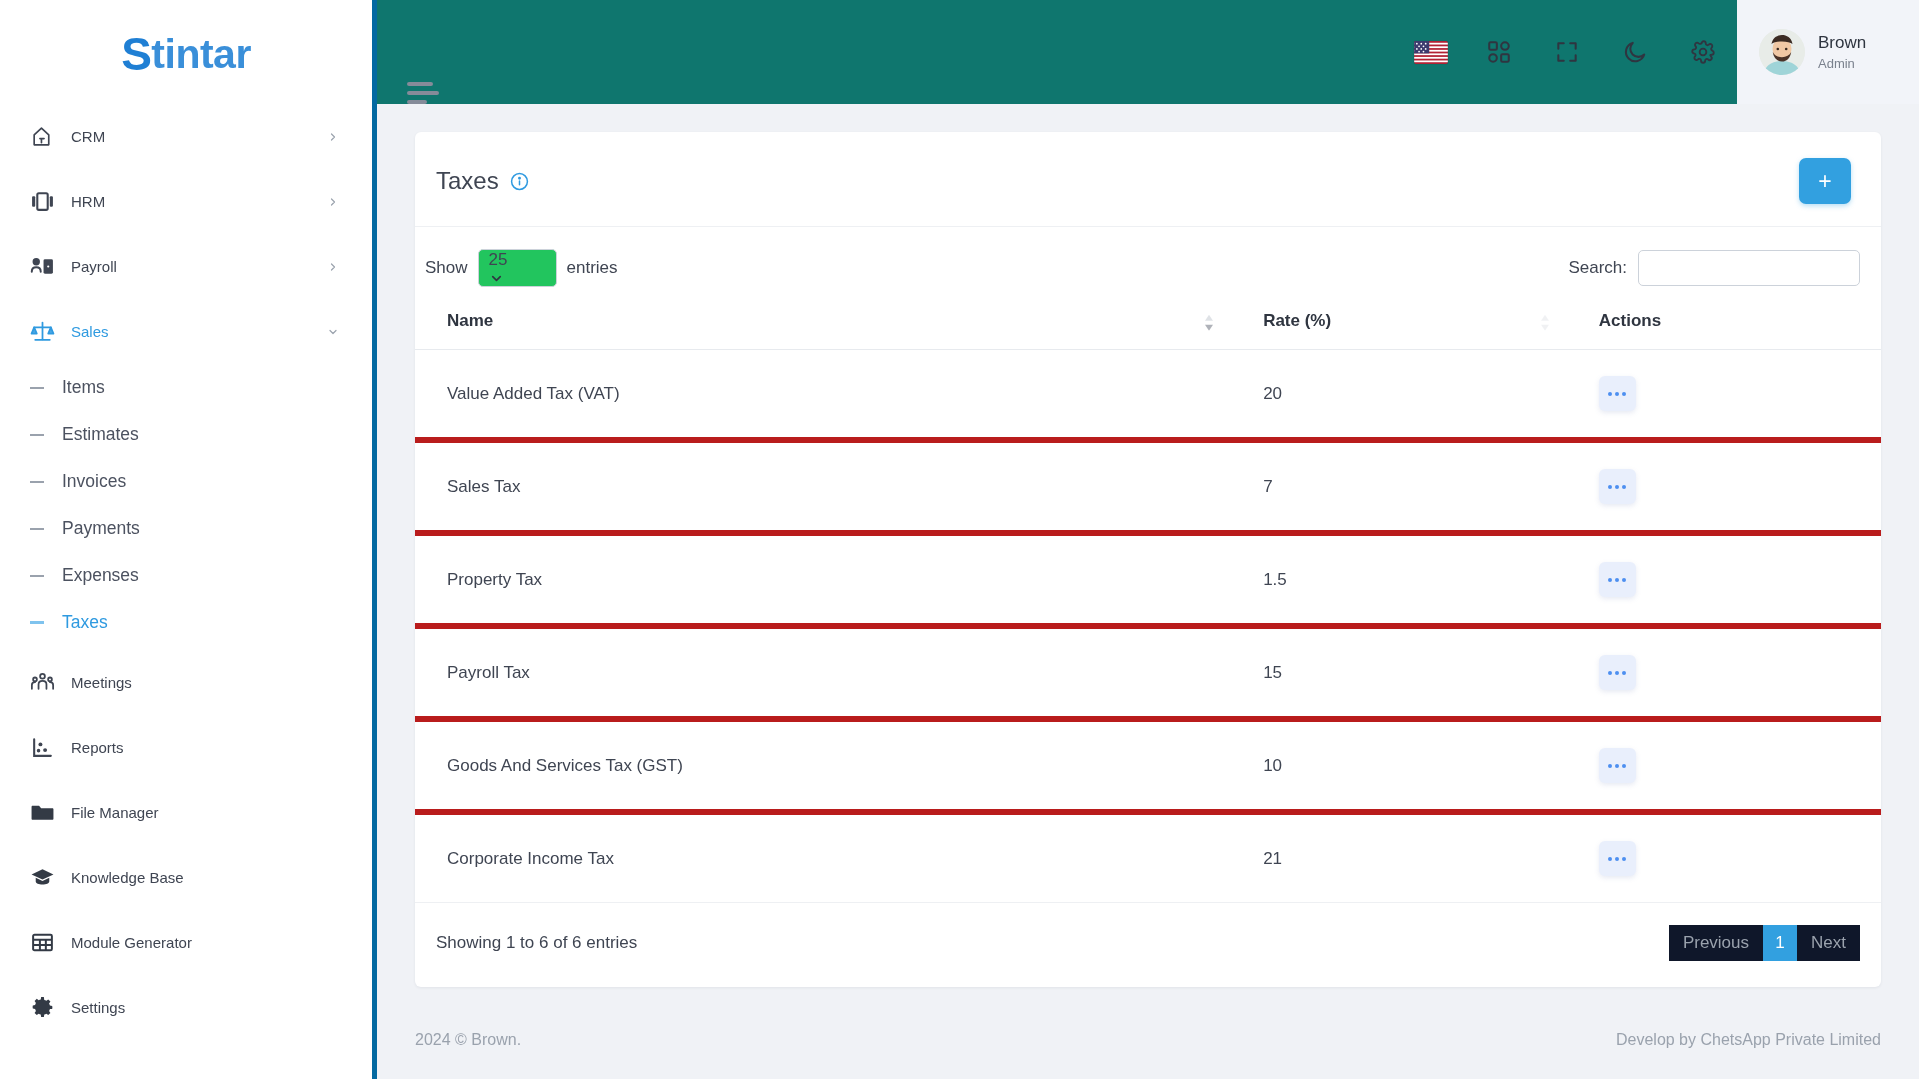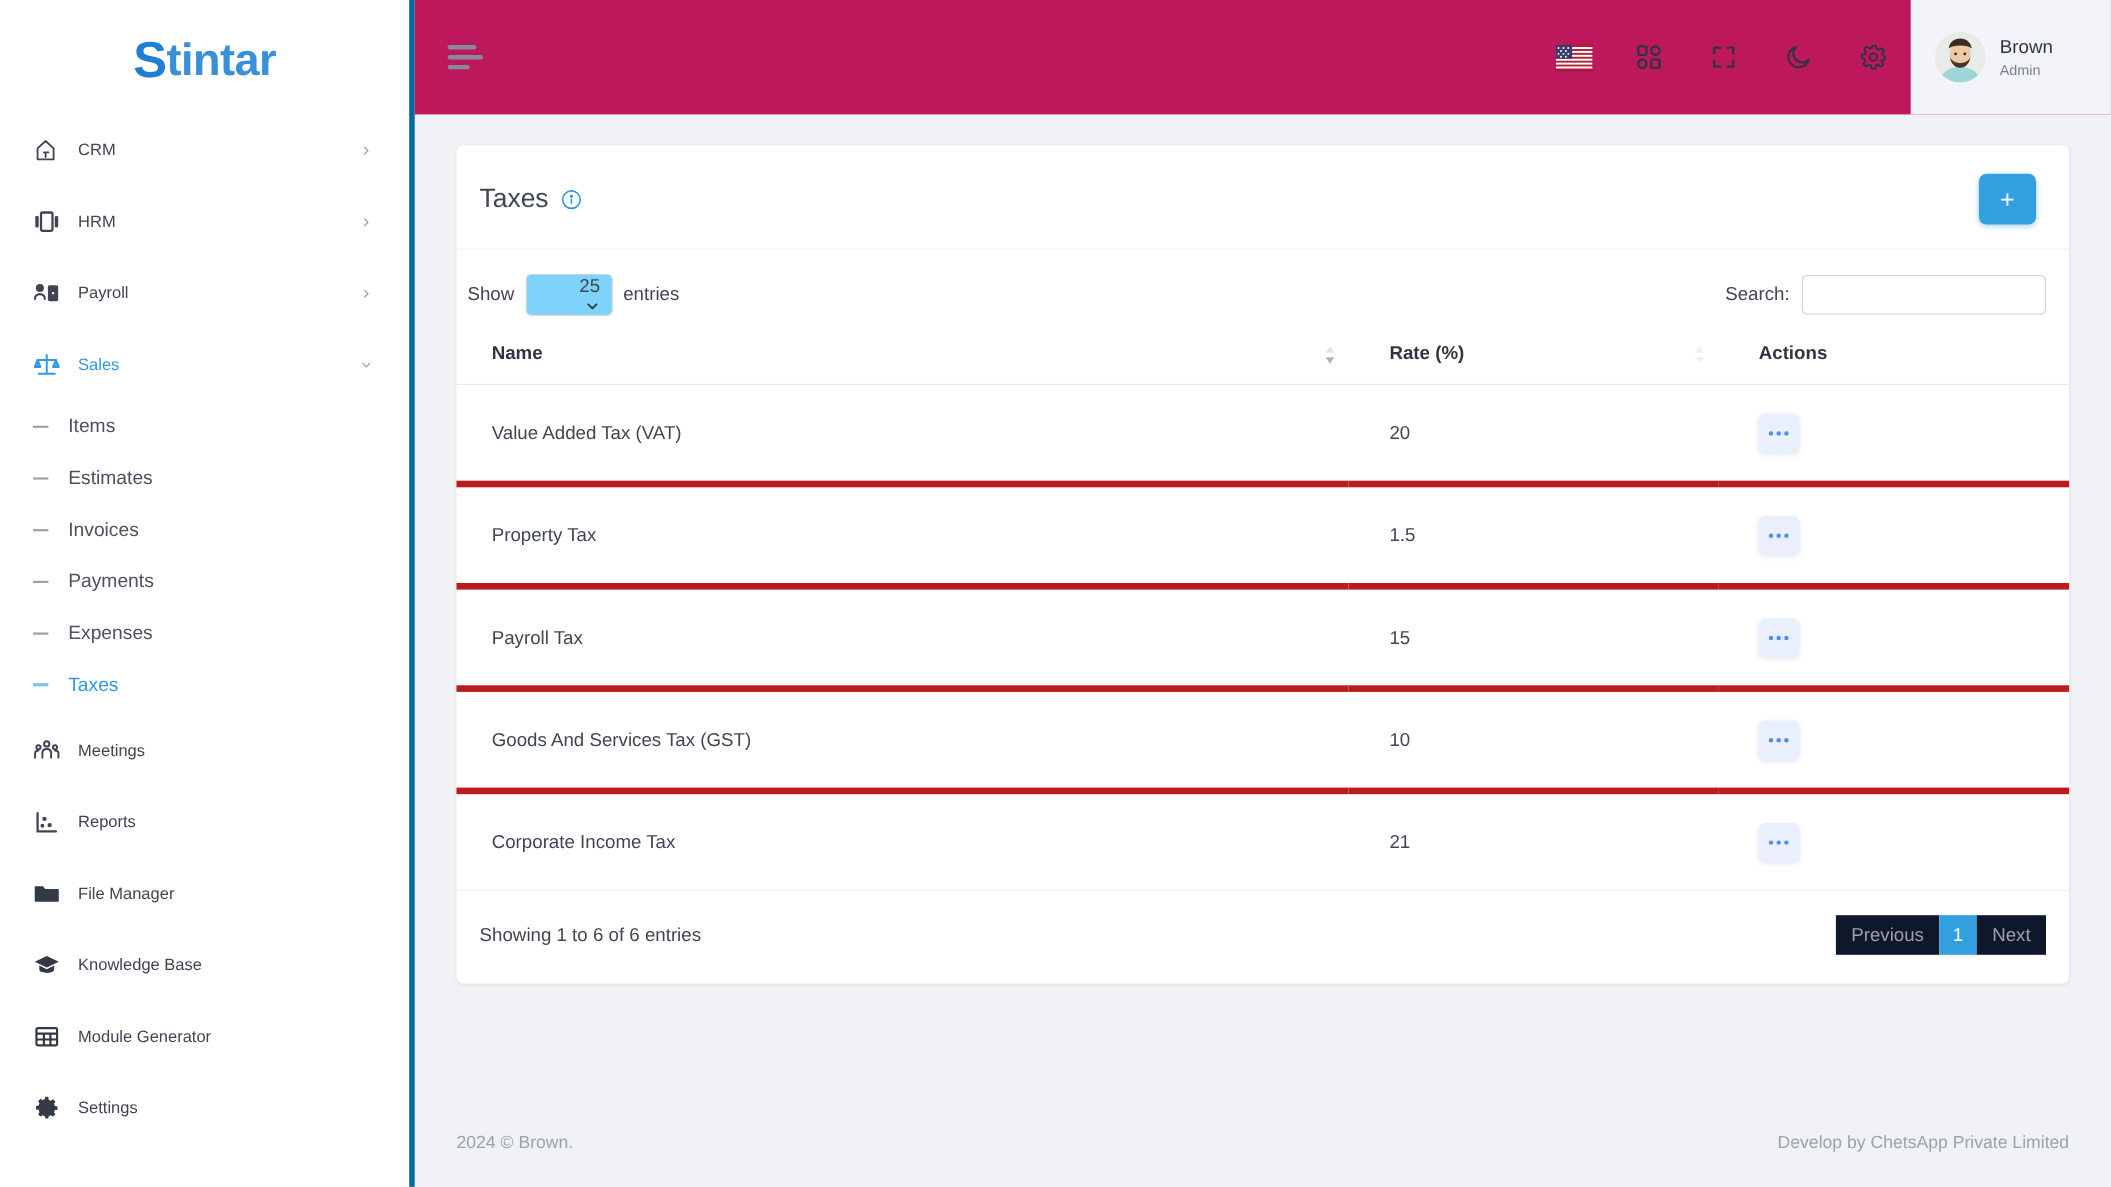--- a/index.html
+++ b/index.html
@@ -77,22 +77,22 @@
 
   
   .main {
     flex: 1; height: 1079px;
     display: flex; flex-direction: column;
     background: #f0f2f6;
     min-width: 0;
   }
   .topbar {
     height: 104px;
-    background: #be185d;
-    display: flex; align-items: center;
+    background: #0f766e;
+    display: flex; align-items: flex-end;
     padding-left: 30px;
     flex: 0 0 104px;
     position: relative;
   }
   .hamburger {
     width: 36px; cursor: pointer;
     display: flex; flex-direction: column; gap: 5px;
   }
   .hamburger span {
     height: 4px; border-radius: 2px; background: #858b99; display: block;
@@ -167,25 +167,25 @@
   .table-tools {
     display: flex; align-items: center;
     padding: 22px 21px 10px 10px;
     gap: 48px;
   }
   .show-grp { display: flex; align-items: center; gap: 10px; font-size: 17px; color: #3f4552; }
   .select-box {
     position: relative;
     width: 79px; height: 38px;
     border: 1px solid #ccd2da; border-radius: 5px;
-    display: flex; align-items: flex-end;
+    display: flex; align-items: flex-start;
     padding: 0 10px;
     font-size: 17px; color: #3f4552;
     cursor: pointer;
-    background: #7dd3fc;
+    background: #22c55e;
     flex-direction: column;
   }
   .select-box .cv { flex: 1; }
   .select-box .cdown { width: 15px; height: 15px; color: #2f3540; }
   .search-grp {
     margin-left: auto; display: flex; align-items: center; gap: 11px;
     font-size: 17px; color: #3f4552;
   }
   .search-input {
     width: 222px; height: 36px;
@@ -571,20 +571,31 @@
               <td class="c-rate">20</td>
               <td class="c-act">
                 <button class="dots-btn">
                     <i></i>
                     <i></i>
                     <i></i>
                   </button>
               </td>
             </tr>
             <tr>
+              <td class="c-name">Sales Tax</td>
+              <td class="c-rate">7</td>
+              <td class="c-act">
+                <button class="dots-btn">
+                    <i></i>
+                    <i></i>
+                    <i></i>
+                  </button>
+              </td>
+            </tr>
+            <tr>
               <td class="c-name">Property Tax</td>
               <td class="c-rate">1.5</td>
               <td class="c-act">
                 <button class="dots-btn">
                     <i></i>
                     <i></i>
                     <i></i>
                   </button>
               </td>
             </tr>

